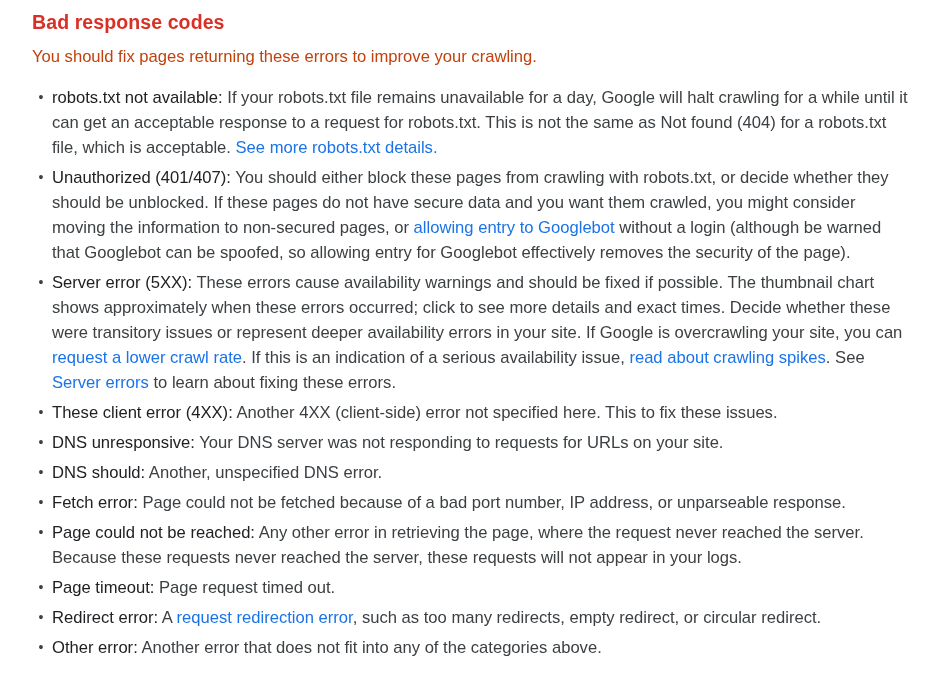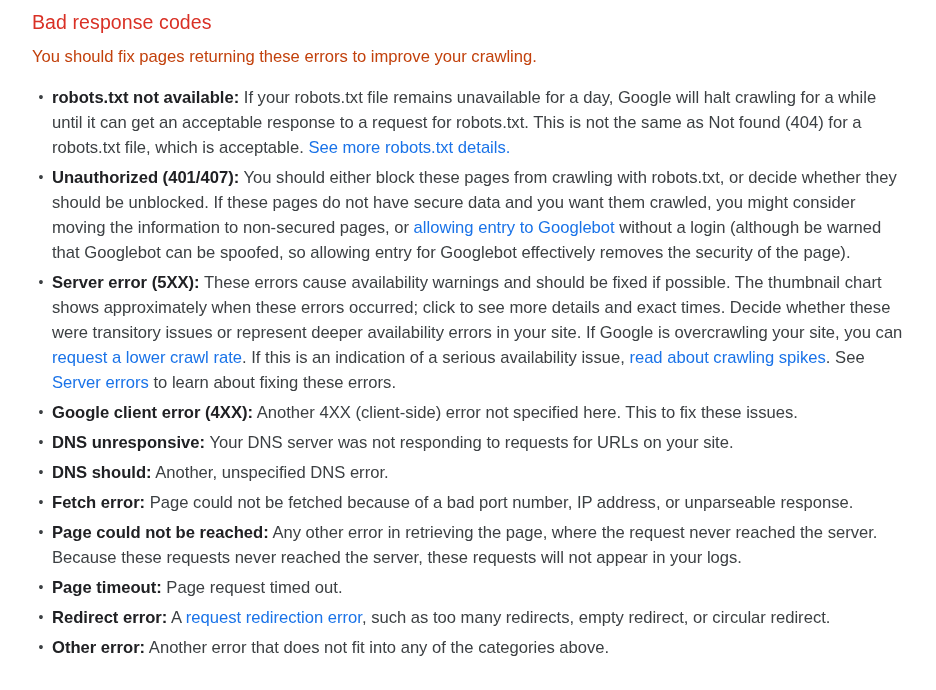--- a/index.html
+++ b/index.html
@@ -14,21 +14,21 @@
       font-family: "Liberation Sans", "DejaVu Sans", sans-serif;
       color: #3c4043;
     }
     .page {
       position: relative;
       padding: 10px 20px 0 32px;
     }
     h2.section-title {
       margin: 0;
       font-size: 19.5px;
-      font-weight: 400;
+      font-weight: 700;
       line-height: 24px;
       color: #d93025;
       letter-spacing: 0.1px;
     }
     p.intro {
       margin: 10px 0 0 0;
       font-size: 16.6px;
       line-height: 25px;
       color: #c2410c;
     }
@@ -48,21 +48,21 @@
     ul.error-list li .bullet {
       position: absolute;
       left: -16px;
       top: 0;
       width: 10px;
       text-align: center;
       font-size: 14px;
       color: #3c4043;
     }
     .term {
-      font-weight: 700;
+      font-weight: 400;
       color: #202124;
     }
     a.link {
       color: #1a73e8;
       text-decoration: none;
       cursor: pointer;
     }
   </style>
 </head>
 <body>
@@ -79,21 +79,21 @@
 
     <li>
       <span class="bullet">•</span><span class="term">Unauthorized (401/407):</span><span> You should either block these pages from crawling with robots.txt, or decide whether they should be unblocked. If these pages do not have secure data and you want them crawled, you might consider moving the information to non-secured pages, or </span><a class="link">allowing entry to Googlebot</a><span> without a login (although be warned that Googlebot can be spoofed, so allowing entry for Googlebot effectively removes the security of the page).</span>
     </li>
 
     <li>
       <span class="bullet">•</span><span class="term">Server error (5XX):</span><span> These errors cause availability warnings and should be fixed if possible. The thumbnail chart shows approximately when these errors occurred; click to see more details and exact times. Decide whether these were transitory issues or represent deeper availability errors in your site. If Google is overcrawling your site, you can </span><a class="link">request a lower crawl rate</a><span>. If this is an indication of a serious availability issue, </span><a class="link">read about crawling spikes</a><span>. See </span><a class="link">Server errors</a><span> to learn about fixing these errors.</span>
     </li>
 
     <li>
-      <span class="bullet">•</span><span class="term">Google client error (4XX):</span><span> Another 4XX (client-side) error not specified here. This to fix these issues.</span>
+      <span class="bullet">•</span><span class="term">These client error (4XX):</span><span> Another 4XX (client-side) error not specified here. This to fix these issues.</span>
     </li>
 
     <li>
       <span class="bullet">•</span><span class="term">DNS unresponsive:</span><span> Your DNS server was not responding to requests for URLs on your site.</span>
     </li>
 
     <li>
       <span class="bullet">•</span><span class="term">DNS should:</span><span> Another, unspecified DNS error.</span>
     </li>
 

